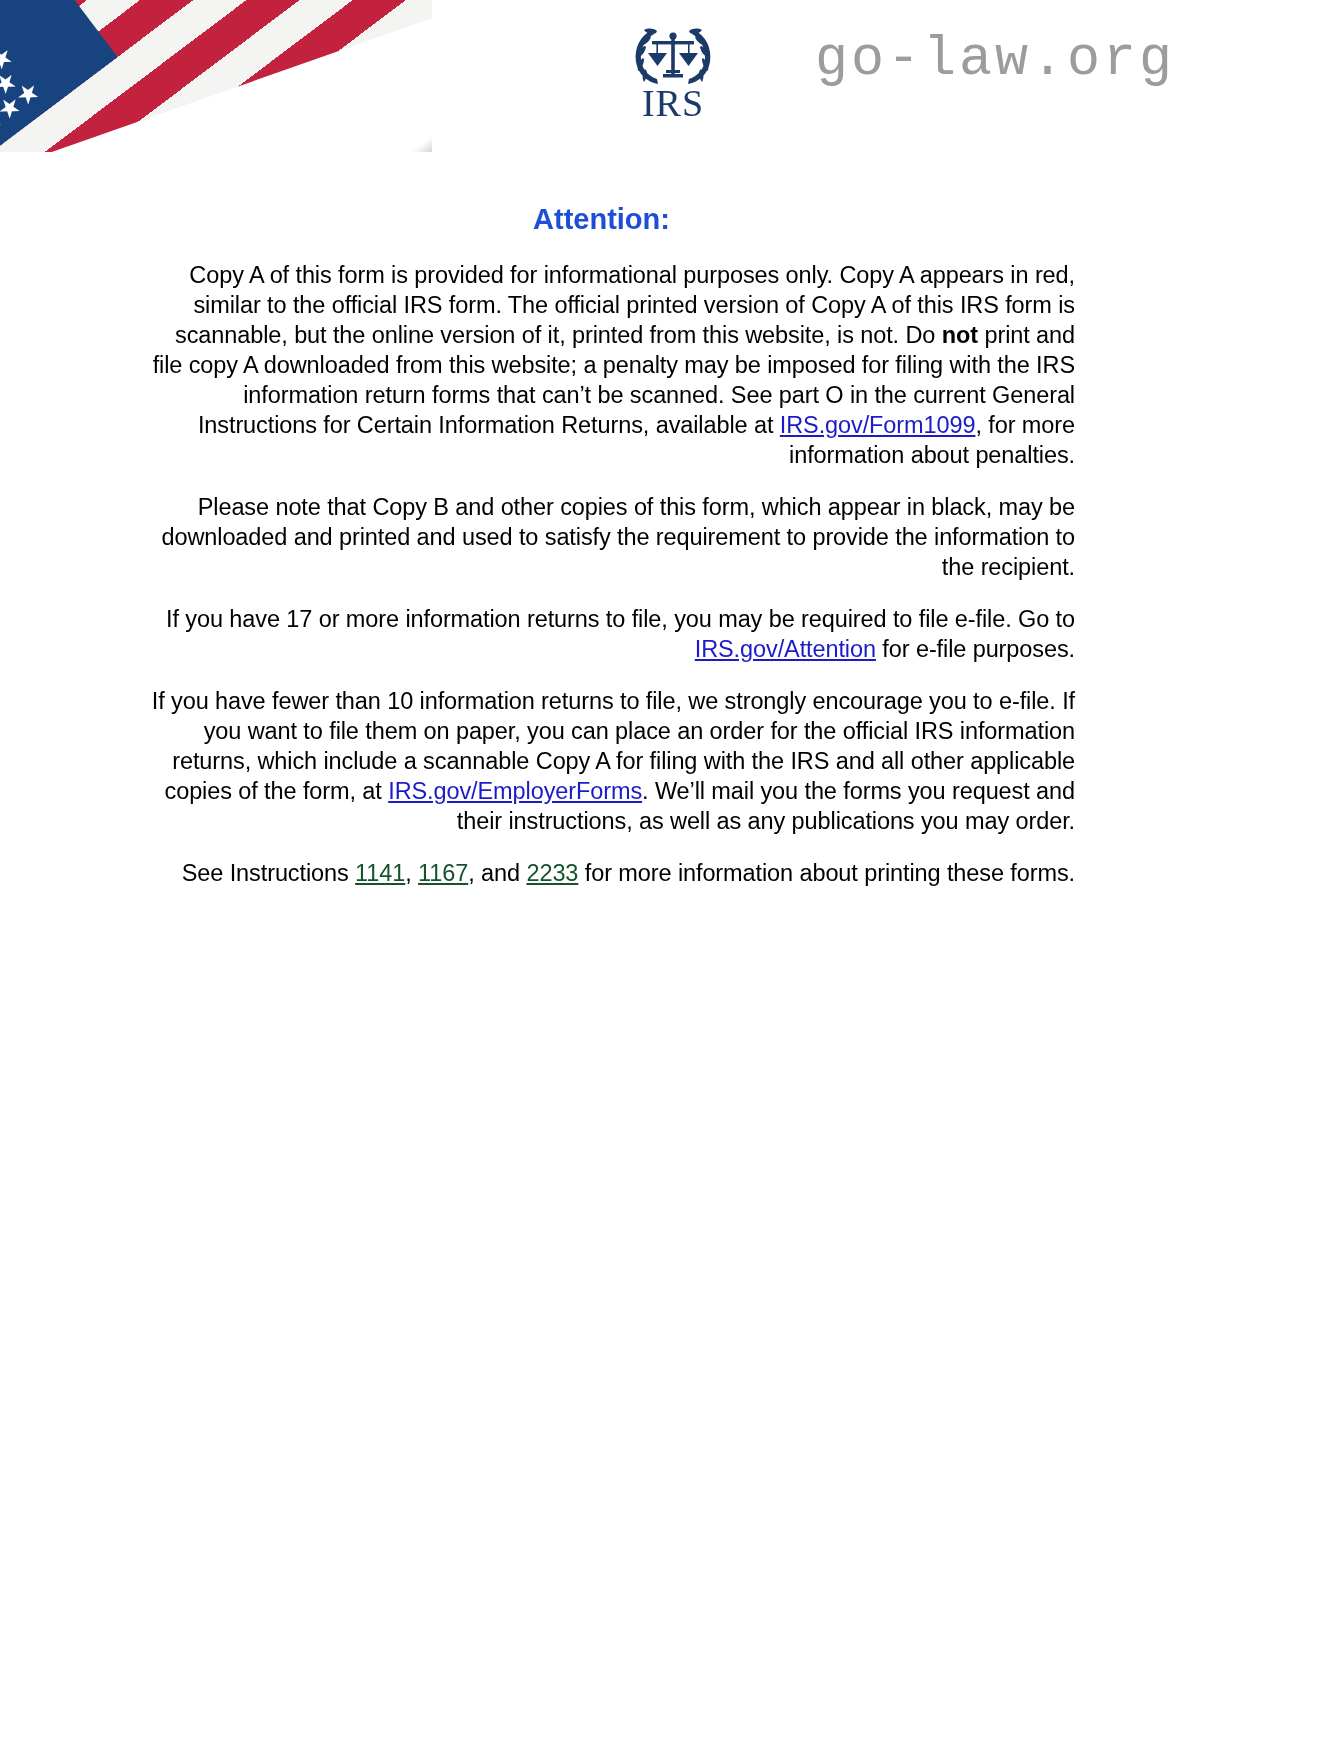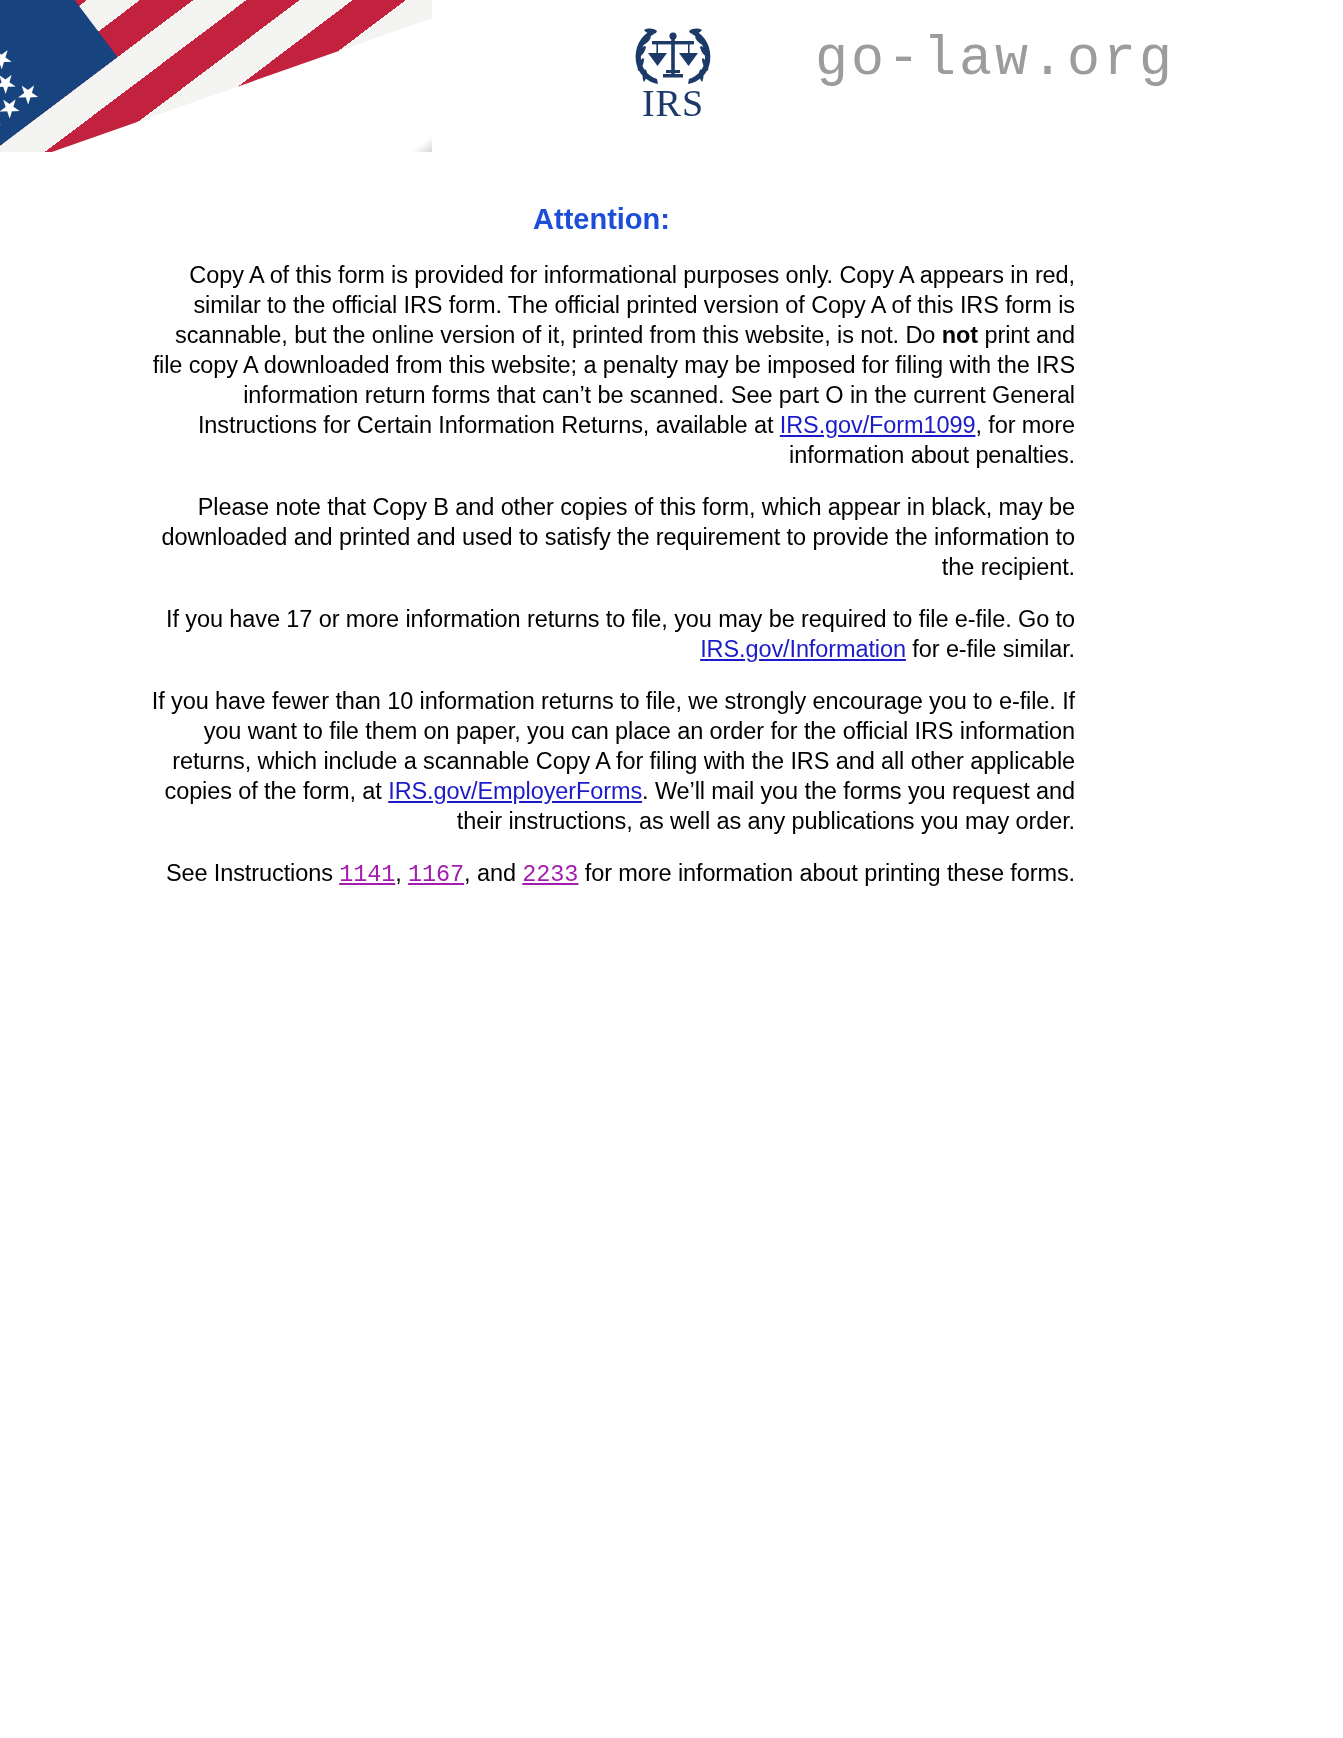--- a/index.html
+++ b/index.html
@@ -157,23 +157,22 @@
     max-width: 930px;
     letter-spacing: -0.1px;
   }
   .para.first { margin-top: 24px; }
   .para b { font-weight: bold; }
   a.doc-link {
     color: #1b1bc9;
     text-decoration: underline;
   }
   a.pub-link {
-    color: #a21caf;
+    color: #14532d;
     text-decoration: underline;
-    font-family: Liberation Mono, monospace;
   }
 </style>
 </head>
 <body>
 
 <div class="header">
 
   <div class="flag-banner">
     <div class="flag-inner">
       <div class="stripes"></div>
@@ -236,19 +235,19 @@
 </div>
 
 <div class="content">
 
   <h1 class="attention-heading">Attention:</h1>
 
   <p class="para first"><span>Copy A of this form is provided for informational purposes only. Copy A appears in red, similar to the official IRS form. The official printed version of Copy A of this IRS form is scannable, but the online version of it, printed from this website, is not. Do </span><b>not</b><span> print and file copy A downloaded from this website; a penalty may be imposed for filing with the IRS information return forms that can’t be scanned. See part O in the current General Instructions for Certain Information Returns, available at </span><a class="doc-link" href="#">IRS.gov/Form1099</a><span>, for more information about penalties.</span></p>
 
   <p class="para">Please note that Copy B and other copies of this form, which appear in black, may be downloaded and printed and used to satisfy the requirement to provide the information to the recipient.</p>
 
-  <p class="para"><span>If you have 17 or more information returns to file, you may be required to file e-file. Go to </span><a class="doc-link" href="#">IRS.gov/Information</a><span> for e-file similar.</span></p>
+  <p class="para"><span>If you have 17 or more information returns to file, you may be required to file e-file. Go to </span><a class="doc-link" href="#">IRS.gov/Attention</a><span> for e-file purposes.</span></p>
 
   <p class="para"><span>If you have fewer than 10 information returns to file, we strongly encourage you to e-file. If you want to file them on paper, you can place an order for the official IRS information returns, which include a scannable Copy A for filing with the IRS and all other applicable copies of the form, at </span><a class="doc-link" href="#">IRS.gov/EmployerForms</a><span>. We’ll mail you the forms you request and their instructions, as well as any publications you may order.</span></p>
 
   <p class="para"><span>See Instructions </span><a class="pub-link" href="#">1141</a><span>, </span><a class="pub-link" href="#">1167</a><span>, and </span><a class="pub-link" href="#">2233</a><span> for more information about printing these forms.</span></p>
 
 </div>
 
 </body></html>

